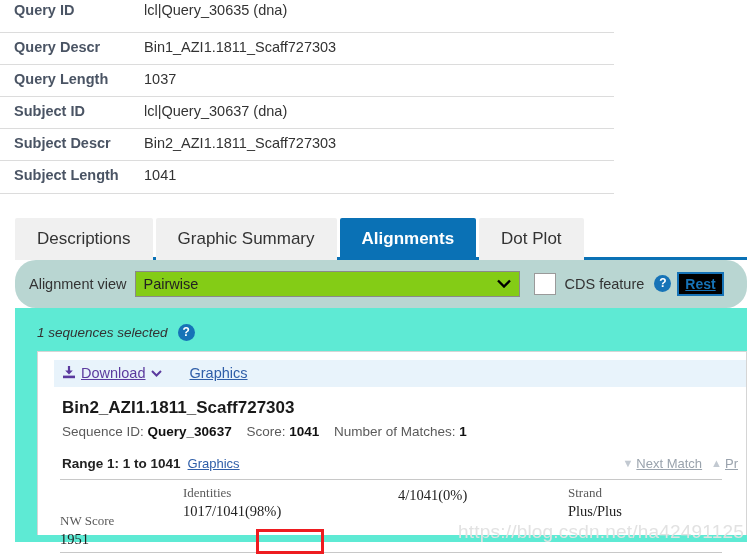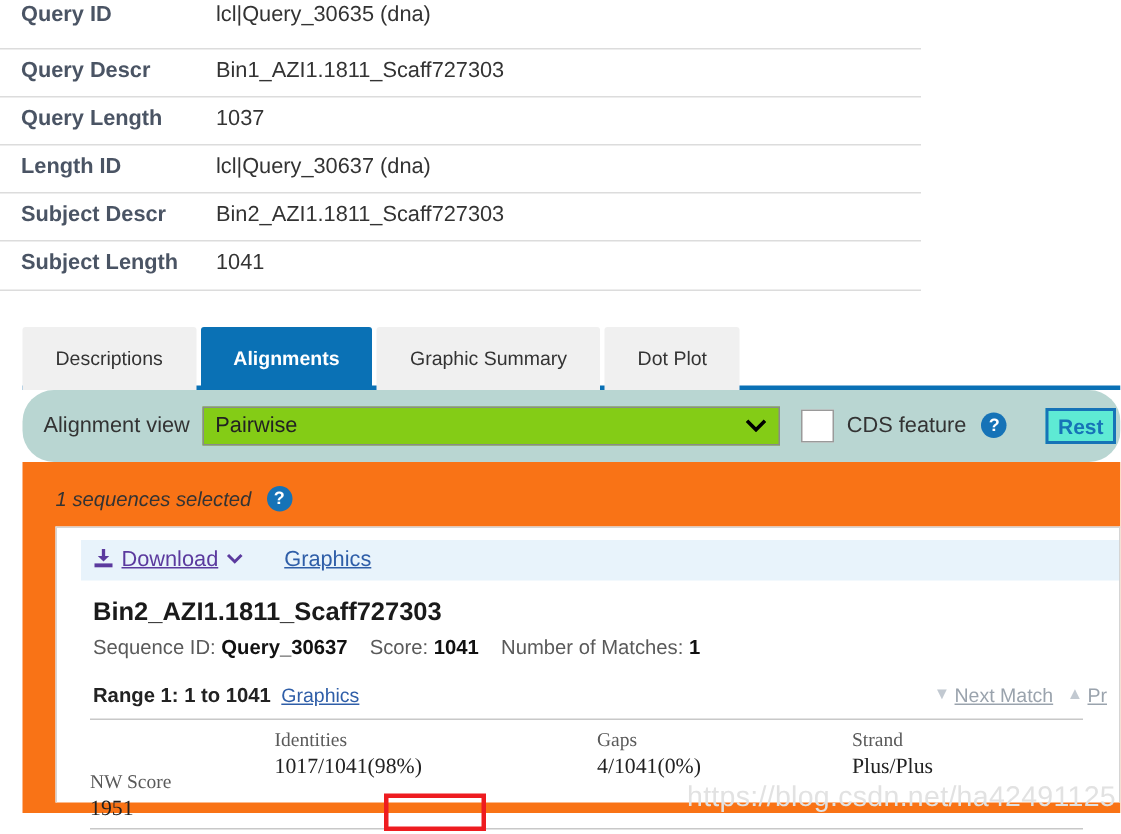--- a/index.html
+++ b/index.html
@@ -30,21 +30,21 @@
   .summary tr.tall td{padding-bottom:8px;}
 
   
   .tabwrap{position:relative;margin-top:18px;height:48px;}
   .tabs{
     position:absolute;left:15px;right:0;bottom:0;height:48px;
     display:flex;align-items:flex-end;
   }
   .tab{
     height:42px;line-height:42px;padding:0 22px;
-    background:#f0f0f0;color:#333;font-size:13px;
+    background:#f0f0f0;color:#333;font-size:17px;
     margin-right:3px;white-space:nowrap;cursor:pointer;
     border-top-left-radius:2px;border-top-right-radius:2px;text-align:right;
   }
   .tab.active{
     background:#0a71b5;color:#ffffff;font-weight:bold;
   }
   .tabrule{
     position:absolute;left:15px;right:0;bottom:0;height:3px;background:#0a71b5;
   }
 
@@ -66,28 +66,28 @@
     width:20px;height:20px;background:#fff;border:1px solid #9a9a9a;
     margin-left:14px;cursor:pointer;flex:none;
   }
   .cds{font-size:14.5px;margin-left:9px;color:#333;white-space:nowrap;}
   .qmark{
     width:17px;height:17px;border-radius:50%;background:#1673b7;color:#fff;
     font-size:12px;font-weight:bold;line-height:17px;text-align:center;
     margin-left:10px;cursor:pointer;flex:none;font-family:"Liberation Sans",sans-serif;
   }
   .restore{
-    margin-left:26px;border:2px solid #1673b7;color:#1673b7;background:#5eead4;
+    margin-left:6px;border:2px solid #1673b7;color:#1673b7;background:#000000;
     font-size:14px;font-weight:bold;padding:2px 6px;white-space:nowrap;
-    cursor:pointer;flex:none;
+    cursor:pointer;flex:none;text-decoration:underline;
   }
 
   
   .grey{
-    margin-left:15px;background:#f97316;padding:10px 0 0 0;
+    margin-left:15px;background:#5eead4;padding:10px 0 0 0;
     height:234px;box-sizing:border-box;
   }
   .seqsel{
     display:flex;align-items:center;padding:6px 0 10px 22px;
   }
   .seqsel .txt{font-style:italic;font-size:13.5px;color:#333;}
 
   
   .panel{
     margin-left:22px;background:#ffffff;border:1px solid #d5d5d5;
@@ -169,40 +169,40 @@
   </tr>
   <tr>
     <td class="lbl">Query Descr</td>
     <td class="val">Bin1_AZI1.1811_Scaff727303</td>
   </tr>
   <tr>
     <td class="lbl">Query Length</td>
     <td class="val">1037</td>
   </tr>
   <tr>
-    <td class="lbl">Length ID</td>
+    <td class="lbl">Subject ID</td>
     <td class="val">lcl|Query_30637 (dna)</td>
   </tr>
   <tr>
     <td class="lbl">Subject Descr</td>
     <td class="val">Bin2_AZI1.1811_Scaff727303</td>
   </tr>
   <tr class="tall">
     <td class="lbl">Subject Length</td>
     <td class="val">1041</td>
   </tr>
 </tbody>
   </table>
 
 <div class="tabwrap">
   <div class="tabrule"></div>
   <div class="tabs">
     <div class="tab">Descriptions</div>
+    <div class="tab">Graphic Summary</div>
     <div class="tab active">Alignments</div>
-    <div class="tab">Graphic Summary</div>
     <div class="tab">Dot Plot</div>
   </div>
 </div>
 
 <div class="band">
   <div class="band-label">Alignment view</div>
   <div class="sel">
     <span>Pairwise</span>
     <span class="caret">
       <svg width="14" height="9" viewBox="0 0 14 9">
@@ -272,21 +272,20 @@
     <div class="stats">
       <div class="stat st1">
         <div class="h">NW Score</div>
         <div class="v">1951</div>
       </div>
       <div class="stat st2">
         <div class="h">Identities</div>
         <div class="v">1017/1041(98%)</div>
       </div>
       <div class="stat st3">
-        <div class="h">Gaps</div>
         <div class="v">4/1041(0%)</div>
       </div>
       <div class="stat st4">
         <div class="h">Strand</div>
         <div class="v">Plus/Plus</div>
       </div>
     </div>
     <div class="hr2"></div>
 
   </div>

